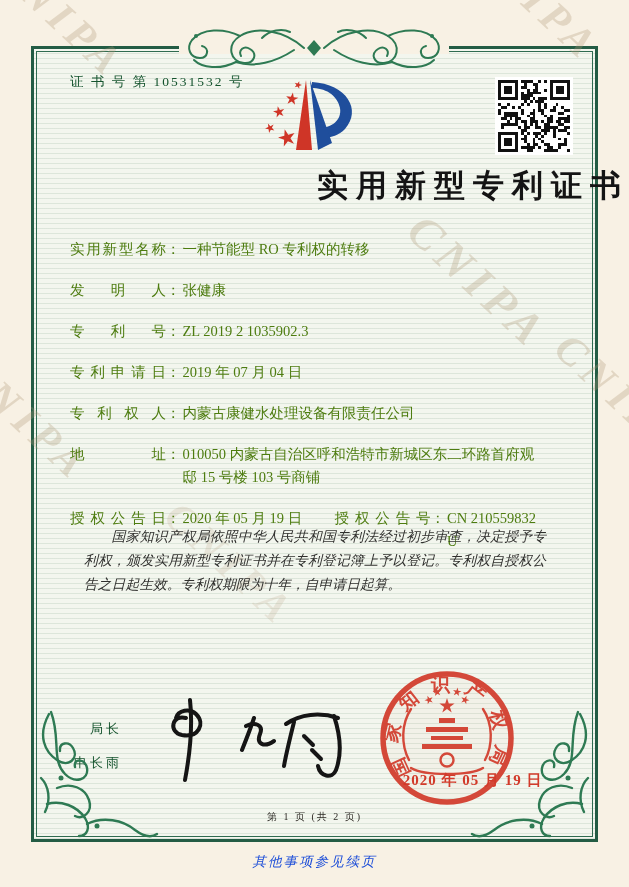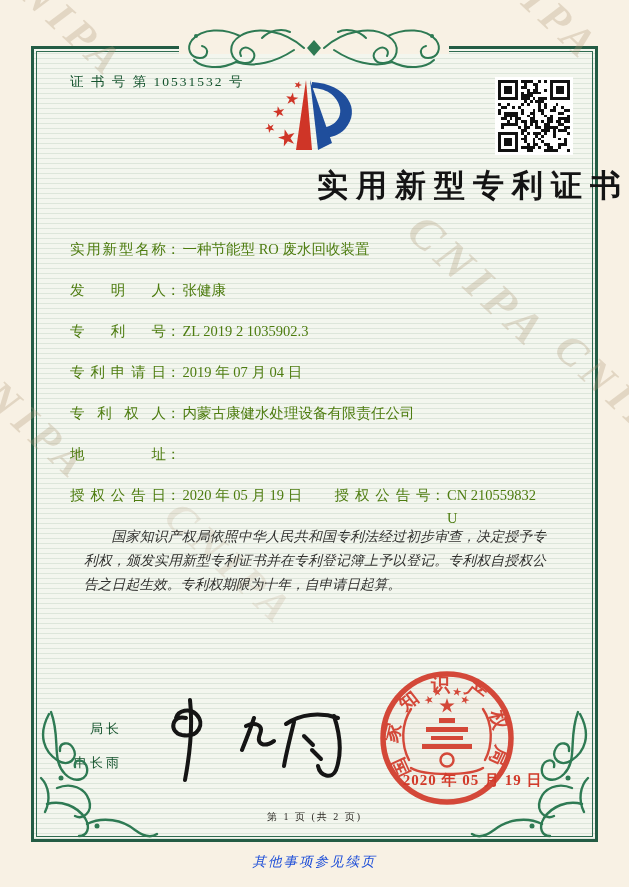--- a/index.html
+++ b/index.html
@@ -345,21 +345,21 @@
         <rect x="2" y="20" width="3" height="3" fill="#111"></rect>
       </svg>
   </div>
 
   <div class="title">实用新型专利证书</div>
 
   <div class="fields">
     <div class="frow">
       <span class="flabel">实用新型名称</span>
         <span class="fcolon">：</span>
-      <span class="fvalue">一种节能型 RO 废水回收装置</span>
+      <span class="fvalue">一种节能型 RO 专利权的转移</span>
     </div>
     <div class="frow">
       <span class="flabel">发明人</span>
         <span class="fcolon">：</span>
       <span class="fvalue">张健康</span>
     </div>
     <div class="frow">
       <span class="flabel">专利号</span>
         <span class="fcolon">：</span>
       <span class="fvalue">ZL 2019 2 1035902.3</span>
@@ -370,20 +370,21 @@
       <span class="fvalue">2019 年 07 月 04 日</span>
     </div>
     <div class="frow">
       <span class="flabel">专利权人</span>
         <span class="fcolon">：</span>
       <span class="fvalue">内蒙古康健水处理设备有限责任公司</span>
     </div>
     <div class="frow">
       <span class="flabel">地址</span>
         <span class="fcolon">：</span>
+      <span class="fvalue">010050 内蒙古自治区呼和浩特市新城区东二环路首府观邸 15 号楼 103 号商铺</span>
     </div>
     <div class="frow">
       <span class="flabel">授权公告日</span>
         <span class="fcolon">：</span>
       <span class="fvalue fvalue-fixed">2020 年 05 月 19 日</span>
       <span class="flabel">授权公告号</span>
         <span class="fcolon">：</span>
       <span class="fvalue">CN 210559832 U</span>
     </div>
   </div>

